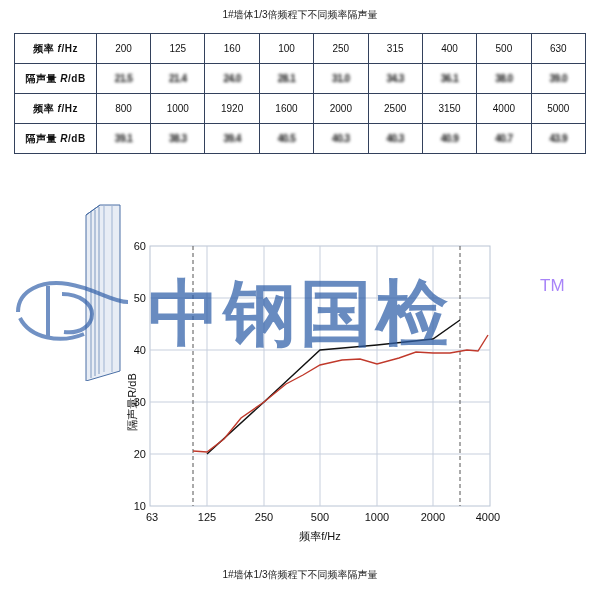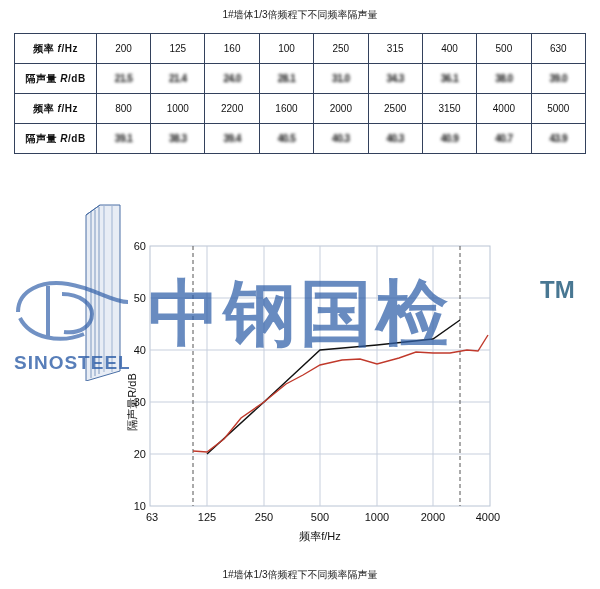--- a/index.html
+++ b/index.html
@@ -65,21 +65,21 @@
   }
   .wm-text{
     position:absolute;left:148px;top:-4px;
     font-size:72px;font-weight:bold;
     color:#2f5fa8;opacity:.72;
     letter-spacing:4px;
     font-family:"DejaVu Sans",sans-serif;
   }
   .wm-tm{
     position:absolute;left:540px;top:6px;
-    font-size:24px;color:#0c4a6e;opacity:.75;font-weight:bold;
+    font-size:17px;color:#8b5cf6;opacity:.75;font-weight:normal;
   }
   .wm-sub{
     position:absolute;left:14px;top:82px;
     font-size:19px;font-weight:bold;color:#2f5fa8;opacity:.8;
     letter-spacing:1px;
   }
   .wm-logo{
     position:absolute;left:8px;top:2px;
     width:150px;height:78px;opacity:.8;
   }
@@ -123,21 +123,21 @@
       <td class="val blur">36.1</td>
       <td class="val blur">38.0</td>
       <td class="val blur">39.0</td>
     </tr>
     <tr>
       <td class="hdr">
         频率 <span class="ital">f</span>/Hz
       </td>
       <td class="val">800</td>
       <td class="val">1000</td>
-      <td class="val">2200</td>
+      <td class="val">1920</td>
       <td class="val">1600</td>
       <td class="val">2000</td>
       <td class="val">2500</td>
       <td class="val">3150</td>
       <td class="val">4000</td>
       <td class="val">5000</td>
     </tr>
     <tr>
       <td class="hdr">
         隔声量 <span class="ital">R</span>/dB
@@ -225,16 +225,15 @@
   <svg class="wm-logo" viewBox="0 0 150 78">
     <g fill="none" stroke="#2f5fa8" stroke-width="4" opacity="0.85">
       <path d="M10,40 C10,18 34,8 60,12 C86,16 104,30 120,30"></path>
       <path d="M12,46 C22,66 52,72 76,62"></path>
       <path d="M54,22 C72,22 84,32 84,42 C84,54 72,62 56,60"></path>
       <path d="M40,14 L40,66"></path>
     </g>
   </svg>
   <div class="wm-text">中钢国检</div>
   <div class="wm-tm">TM</div>
-  <div class="wm-sub">SINOSTEEL</div>
 </div>
 
 <div class="title-bottom">1#墙体1/3倍频程下不同频率隔声量</div>
 
 </body></html>

